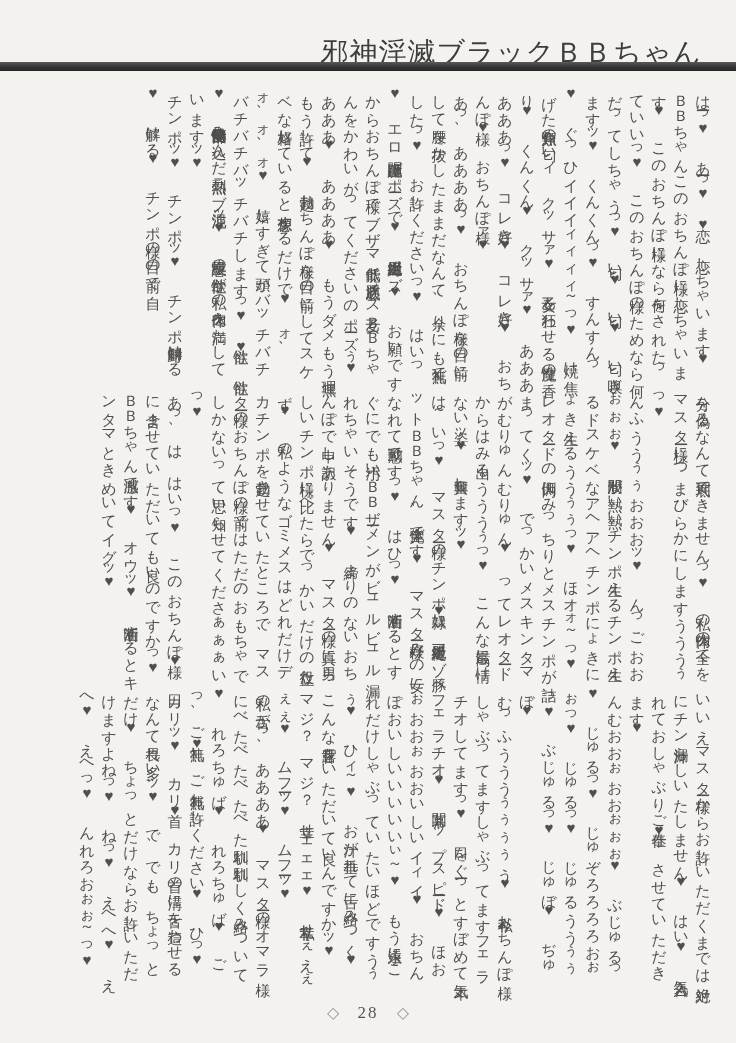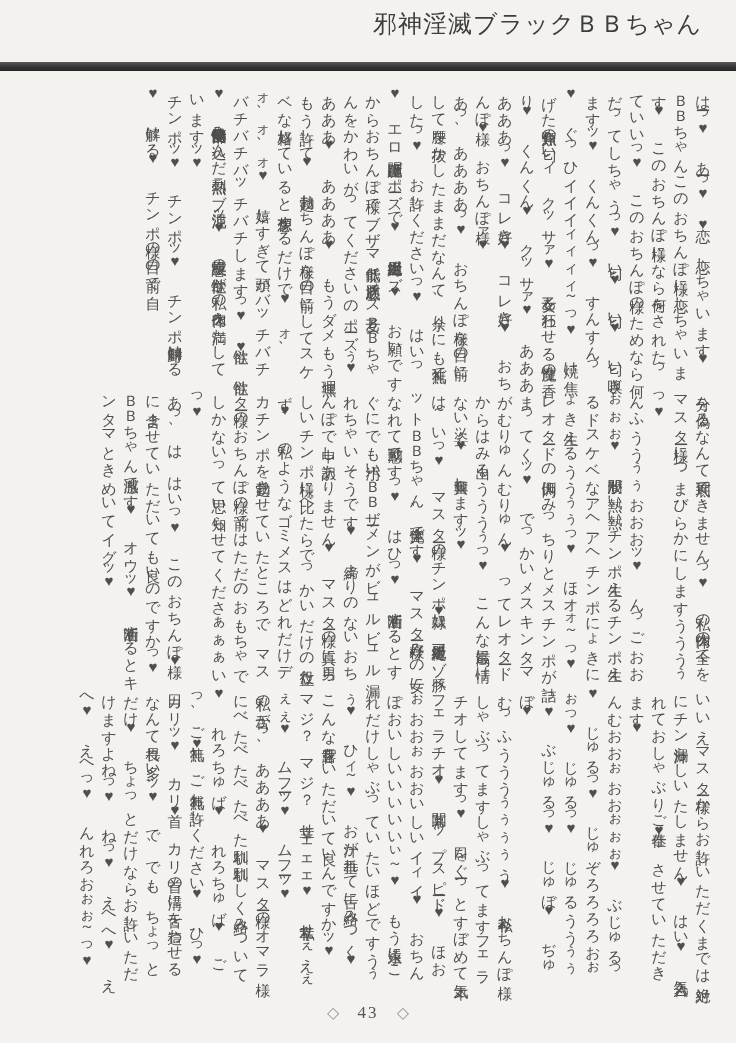--- a/index.html
+++ b/index.html
@@ -5,22 +5,22 @@
   html,body{margin:0;padding:0;}
   .page{
     position:relative;
     width:736px;height:1043px;
     background:#f3f2ef;
     font-family:"Liberation Serif","DejaVu Serif",serif;
     overflow:hidden;
   }
   .title{
     position:absolute;
-    top:8px;right:34px;
-    font-size:24px;
+    top:34px;right:34px;
+    font-size:28px;
     letter-spacing:1px;
     color:#3d3d3d;
     white-space:nowrap;
   }
   .rule{
     position:absolute;
     top:62px;left:0;
     width:736px;height:9px;
     background:linear-gradient(180deg,#5a5a5a 0%,#3a3a3a 45%,#262626 100%);
   }
@@ -83,17 +83,17 @@
 
   <div class="band band-3">
     <p>いいえマスター様からお許しいただくまでは絶対にチン汁漏らしいたしません♥　はい♥　気合入れておしゃぶりご奉仕♥　させていただきます♥</p>
     <p>んむおおぉおおぉぉぉ♥　ぶじゅるっ♥　じゅるっ♥　じゅぞろろろろおぉぉっ♥　じゅるっ♥　じゅるううぅぅっ♥　ぶじゅるっ♥　じゅぼ♥　ぢゅぼ♥</p>
     <p>むっふうううぅぅぅぅう♥　私今おちんぽ様しゃぶってますしゃぶってますフェラチオしてますっ♥　口をぐーっとすぼめて本気フェラチオ♥　開幕トップスピード♥　ほおぉおおぉおおいしいイィイ♥　おちんぽおいしいいいいいぃ～♥　もう永遠にこれだけしゃぶっていたいほどですうぅぅ♥　ひィ～♥　お汁が垂れて舌に絡みつく♥　こんな甘露をいただいて良いんですかッ♥　マジ？　マジ？　幸せェェェ♥　私幸せぇえぇぇぇ♥　ムフーッ♥　ムフーッ♥</p>
     <p>私の舌がっ、ああああ♥　マスター様のオマラ様にべたべたべたべた馴れ馴れしく絡みついて♥　れろちゅば♥　れろちゅば♥　ごっ、ご無礼♥　ご無礼お許しください♥　ひっ♥　カリッ♥　カリ首♥　カリ首の溝に舌を這わせるなんて畏れ多いッ♥　で、でも、ちょっとだけ♥　ちょっとだけならお許しいただけますよねっ♥　ねっ♥　えへへ♥　えへ♥　えへっ♥　んれろおぉぉ～っ♥</p>
   </div>
 
   <div class="footer">
     <span class="diamond">◇</span>
-    <span class="num">43</span>
+    <span class="num">28</span>
     <span class="diamond">◇</span>
   </div>
 
 </div>
 
 </body></html>

